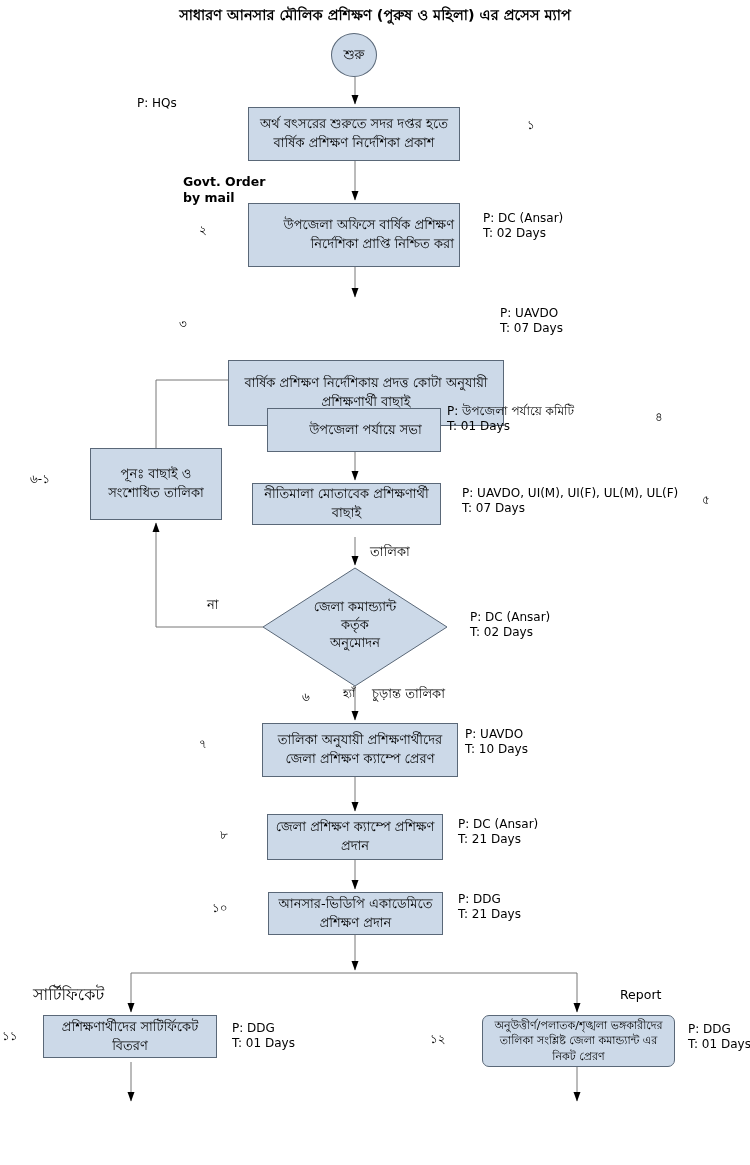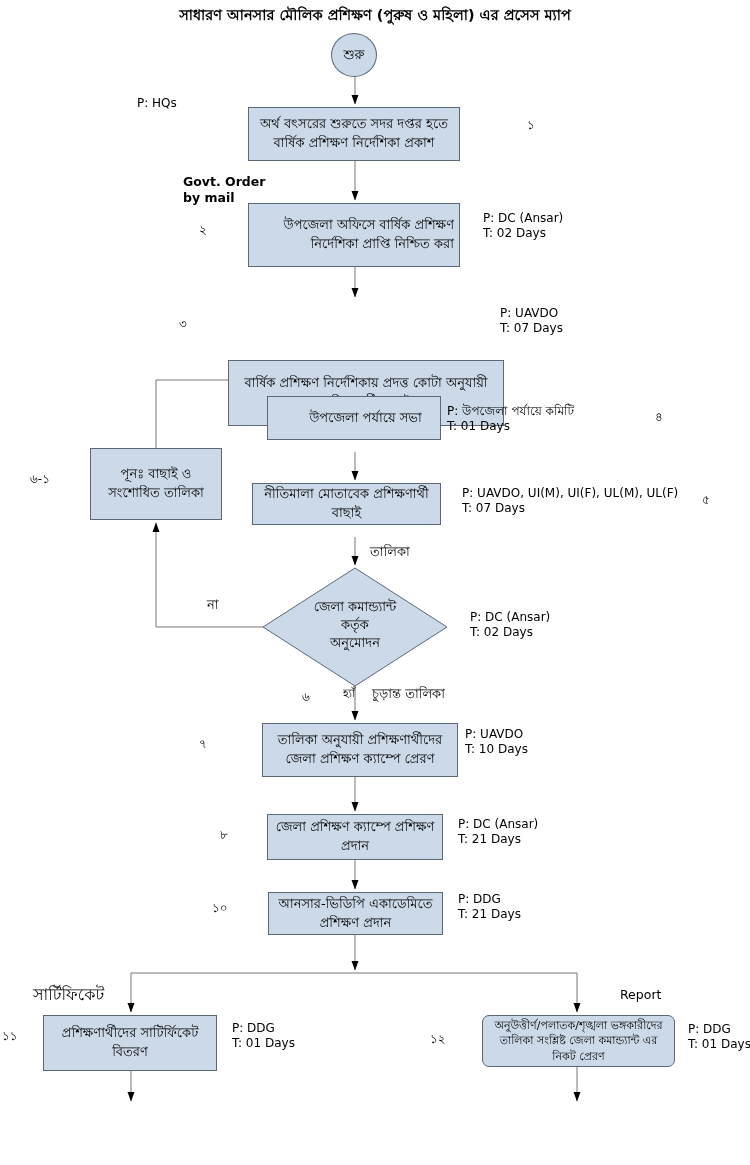--- a/index.html
+++ b/index.html
@@ -81,21 +81,21 @@
 
   <div class="node" style="left:228px; top:312px; width:276px; height:66px;margin-top:48px;">
     <span>বার্ষিক প্রশিক্ষণ নির্দেশিকায় প্রদত্ত কোটা অনুযায়ী প্রশিক্ষণার্থী বাছাই</span>
   </div>
   <div class="pt" style="left:500px; top:306px;">
     <span>P: UAVDO</span>
     <span>T: 07 Days</span>
   </div>
   <div class="num" style="left:179px; top:315px;">৩</div>
 
-  <div class="node" style="left:267px; top:396px; width:174px; height:44px;padding-left:28px;">
+  <div class="node" style="left:267px; top:408px; width:174px; height:44px;padding-left:28px;">
     <span>উপজেলা পর্যায়ে সভা</span>
   </div>
   <div class="pt" style="left:447px; top:404px;">
     <span>P: উপজেলা পর্যায়ে কমিটি</span>
     <span>T: 01 Days</span>
   </div>
   <div class="num" style="left:655px; top:408px;">৪</div>
 
   <div class="node" style="left:90px; top:448px; width:132px; height:72px;">
     <span>পূনঃ বাছাই ও সংশোধিত তালিকা</span>
@@ -149,21 +149,21 @@
   <div class="node" style="left:268px; top:892px; width:175px; height:43px;">
     <span>আনসার-ভিডিপি একাডেমিতে প্রশিক্ষণ প্রদান</span>
   </div>
   <div class="pt" style="left:458px; top:892px;">
     <span>P: DDG</span>
     <span>T: 21 Days</span>
   </div>
   <div class="num" style="left:212px; top:899px;">১০</div>
 
   <div class="lbl" style="left:33px; top:982px; font-size:16px;">সার্টিফিকেট</div>
-  <div class="node" style="left:43px; top:1015px; width:174px; height:56px;">
+  <div class="node" style="left:43px; top:1015px; width:174px; height:43px;">
     <span>প্রশিক্ষণার্থীদের সাটির্ফিকেট বিতরণ</span>
   </div>
   <div class="pt" style="left:232px; top:1021px;">
     <span>P: DDG</span>
     <span>T: 01 Days</span>
   </div>
   <div class="num" style="left:2px; top:1027px;">১১</div>
 
   <div class="lbl" style="left:620px; top:987px;">Report</div>
   <div class="node small" style="left:482px; top:1015px; width:193px; height:52px; line-height:1.4;border-radius:7px;">

